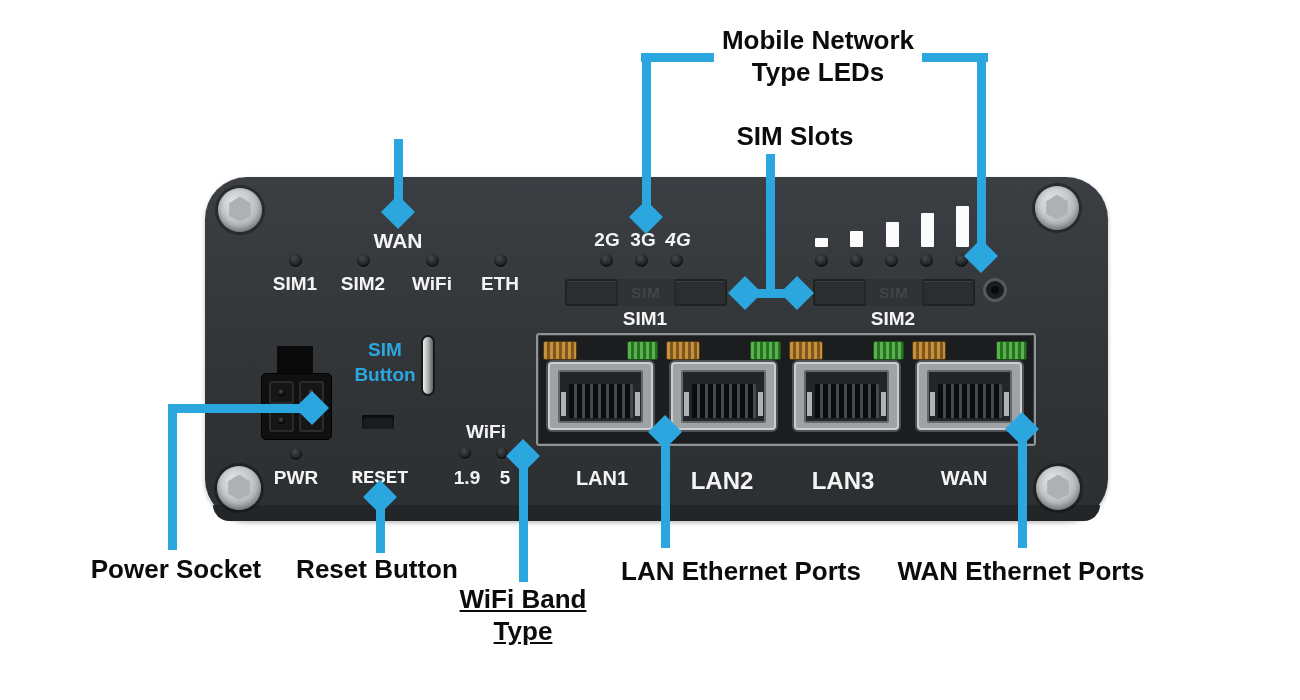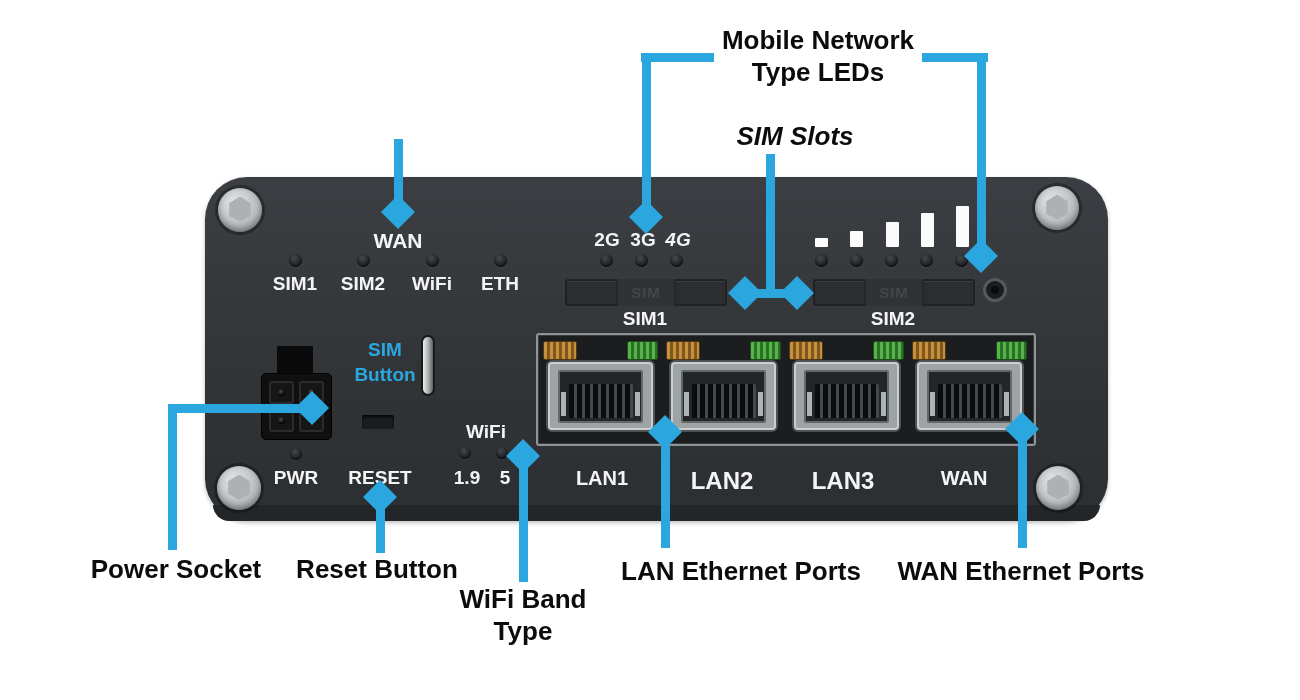--- a/index.html
+++ b/index.html
@@ -92,24 +92,24 @@
 </style>
 </head>
 <body>
 
 <div class="canvas">
 
   <div class="callout" style="left:818px;top:24px;">
     <div>Mobile Network</div>
     <div>Type LEDs</div>
   </div>
-  <div class="callout" style="left:795px;top:120px;font-style:italic;">SIM Slots</div>
+  <div class="callout" style="left:795px;top:120px;">SIM Slots</div>
   <div class="callout" style="left:176px;top:553px;">Power Socket</div>
   <div class="callout" style="left:377px;top:553px;">Reset Button</div>
-  <div class="callout" style="left:523px;top:583px;">
+  <div class="callout" style="left:523px;top:583px;text-decoration:underline;">
     <div>WiFi Band</div>
     <div>Type</div>
   </div>
   <div class="callout" style="left:741px;top:555px;">LAN Ethernet Ports</div>
   <div class="callout" style="left:1021px;top:555px;">WAN Ethernet Ports</div>
 
   <div class="router"></div>
 
   <div class="screw" style="left:218px;top:188px;"></div>
   <div class="screw" style="left:1035px;top:186px;"></div>
@@ -158,21 +158,21 @@
   <div class="psocket">
     <div class="pin"></div>
     <div class="pin"></div>
     <div class="pin"></div>
     <div class="pin"></div>
   </div>
   <div class="led" style="left:290px;top:448px;width:12px;height:12px;"></div>
   <div class="dtext" style="left:296px;top:467px;">PWR</div>
 
   <div class="reset-recess"></div>
-  <div class="dtext" style="left:380px;top:467px;">RESET</div>
+  <div class="dtext" style="left:380px;top:467px;font-family:Liberation Mono, monospace;">RESET</div>
 
   <div class="accent-text" style="left:385px;top:337px;">
     <div>SIM</div>
     <div>Button</div>
   </div>
   <div class="needle"></div>
 
   <div class="dtext" style="left:486px;top:421px;">WiFi</div>
   <div class="led" style="left:459px;top:447px;width:12px;height:12px;"></div>
   <div class="led" style="left:496px;top:447px;width:12px;height:12px;"></div>

